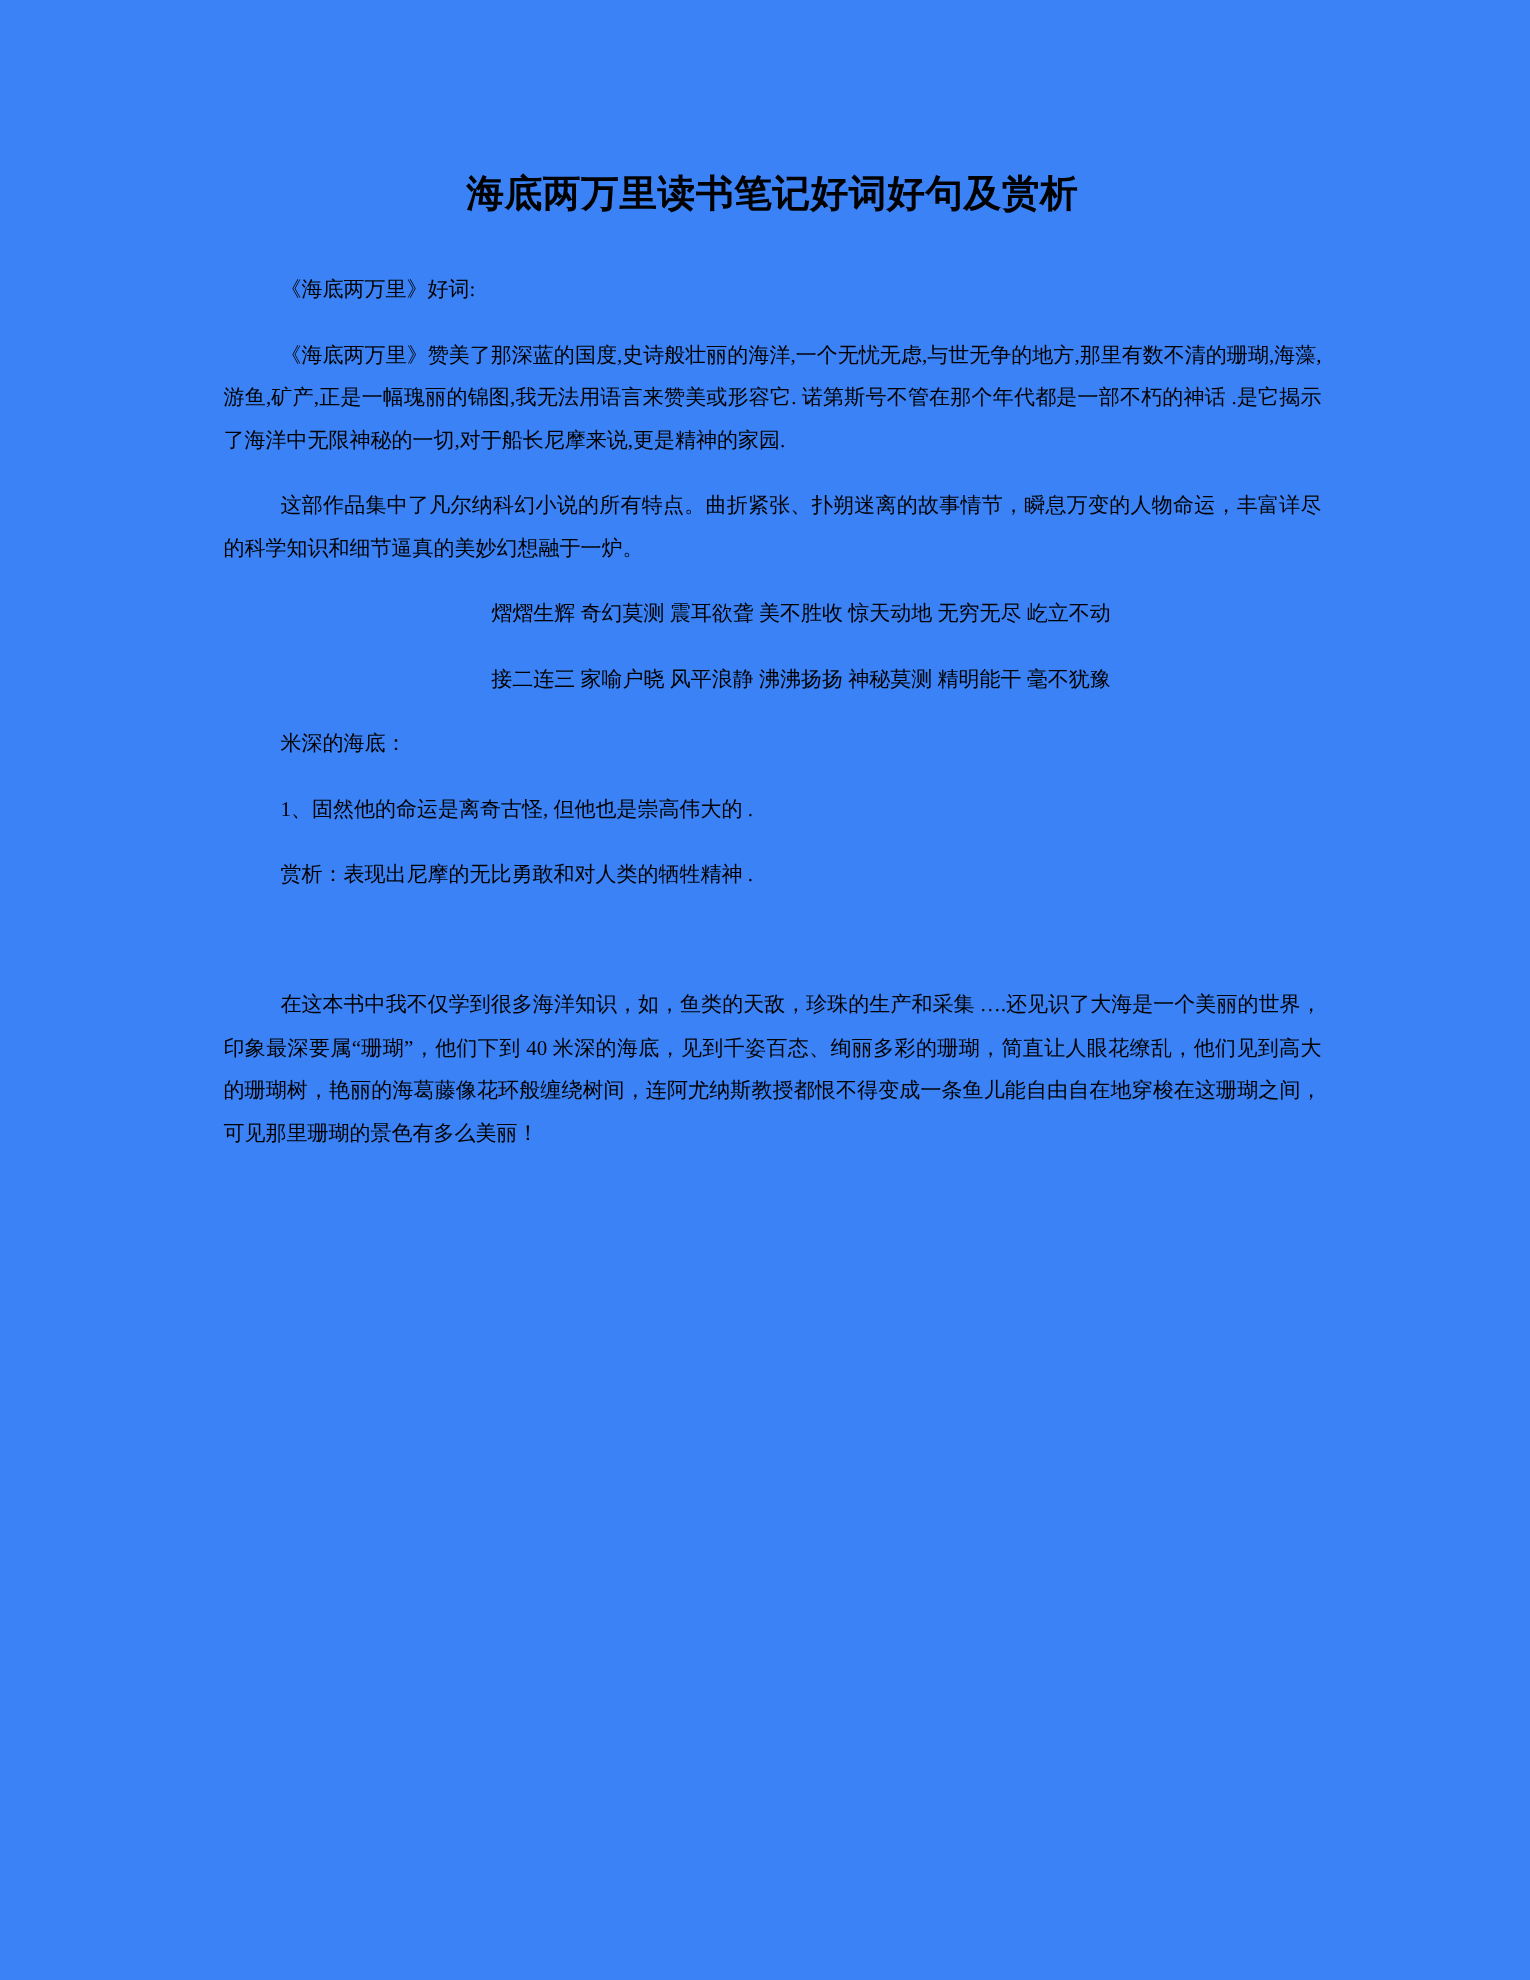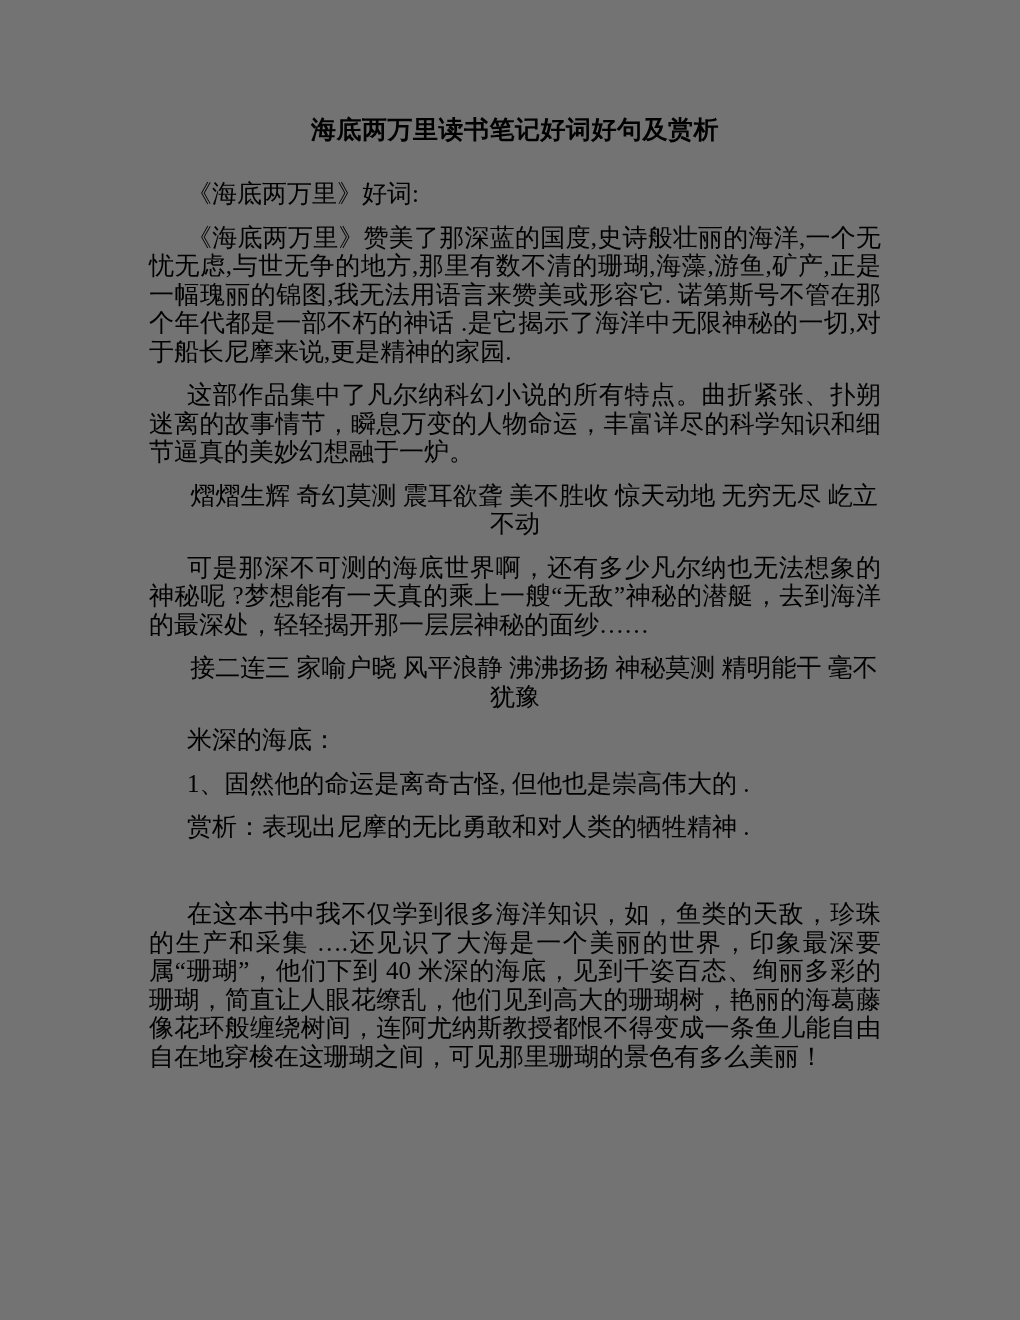--- a/index.html
+++ b/index.html
@@ -4,41 +4,41 @@
 <style>
   html, body {
     margin: 0;
     padding: 0;
     background: #ffffff;
   }
   .page {
     position: relative;
     width: 1020px;
     height: 1320px;
-    background: #737373;
+    background: #3b82f6;
     overflow: hidden;
     color: #000000;
     font-family: "Liberation Serif", "DejaVu Serif", serif;
   }
   .doc {
     position: absolute;
     left: 149px;
     top: 112px;
     width: 732px;
   }
   h1.title {
     font-size: 25px;
     line-height: 36px;
     font-weight: bold;
     text-align: center;
     margin: 0 0 32px 0;
     letter-spacing: 0.5px;
   }
   p.block {
-    font-size: 25px;
+    font-size: 14px;
     line-height: 28.5px;
     margin: 15px 0;
     text-indent: 38px;
     text-align: justify;
     word-break: break-all;
   }
   p.word-list {
     text-align: center;
   }
   p.spacer {
@@ -56,21 +56,20 @@
     <p class="block">《海底两万里》好词:</p>
 
     <p class="block">《海底两万里》赞美了那深蓝的国度,史诗般壮丽的海洋,一个无忧无虑,与世无争的地方,那里有数不清的珊瑚,海藻,游鱼,矿产,正是一幅瑰丽的锦图,我无法用语言来赞美或形容它. 诺第斯号不管在那个年代都是一部不朽的神话 .是它揭示了海洋中无限神秘的一切,对于船长尼摩来说,更是精神的家园.</p>
 
     <p class="block">这部作品集中了凡尔纳科幻小说的所有特点。曲折紧张、扑朔迷离的故事情节，瞬息万变的人物命运，丰富详尽的科学知识和细节逼真的美妙幻想融于一炉。</p>
 
     <p class="block word-list">熠熠生辉 奇幻莫测 震耳欲聋 美不胜收 惊天动地 无穷无尽 屹立不动</p>
 
 
 
-    <p class="block">可是那深不可测的海底世界啊，还有多少凡尔纳也无法想象的神秘呢 ?梦想能有一天真的乘上一艘“无敌”神秘的潜艇，去到海洋的最深处，轻轻揭开那一层层神秘的面纱……</p>
 
     <p class="block word-list">接二连三 家喻户晓 风平浪静 沸沸扬扬 神秘莫测 精明能干 毫不犹豫</p>
 
 
     <p class="block">米深的海底：</p>
 
     <p class="block">1、固然他的命运是离奇古怪, 但他也是崇高伟大的 .</p>
 
     <p class="block">赏析：表现出尼摩的无比勇敢和对人类的牺牲精神 .</p>
 

